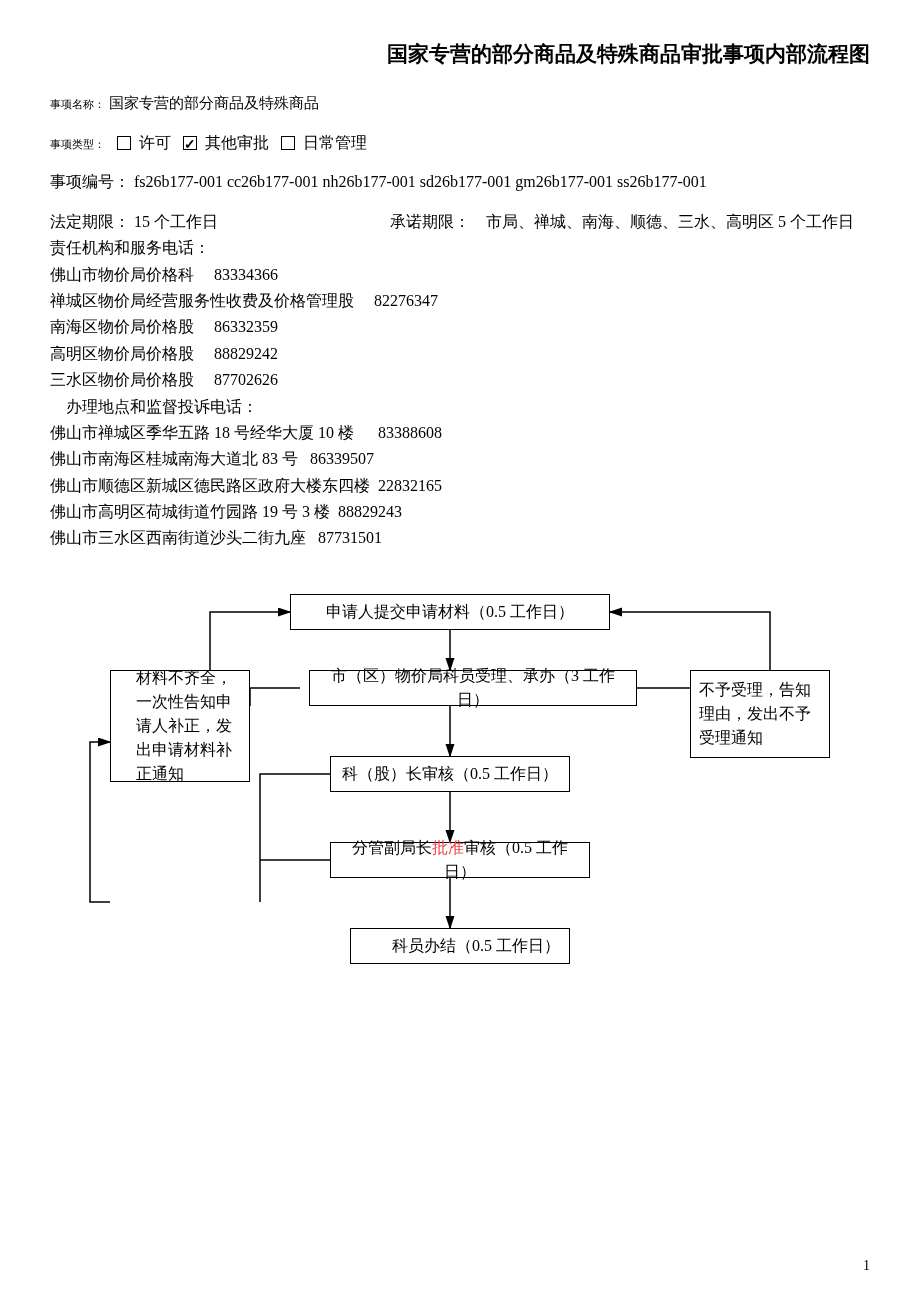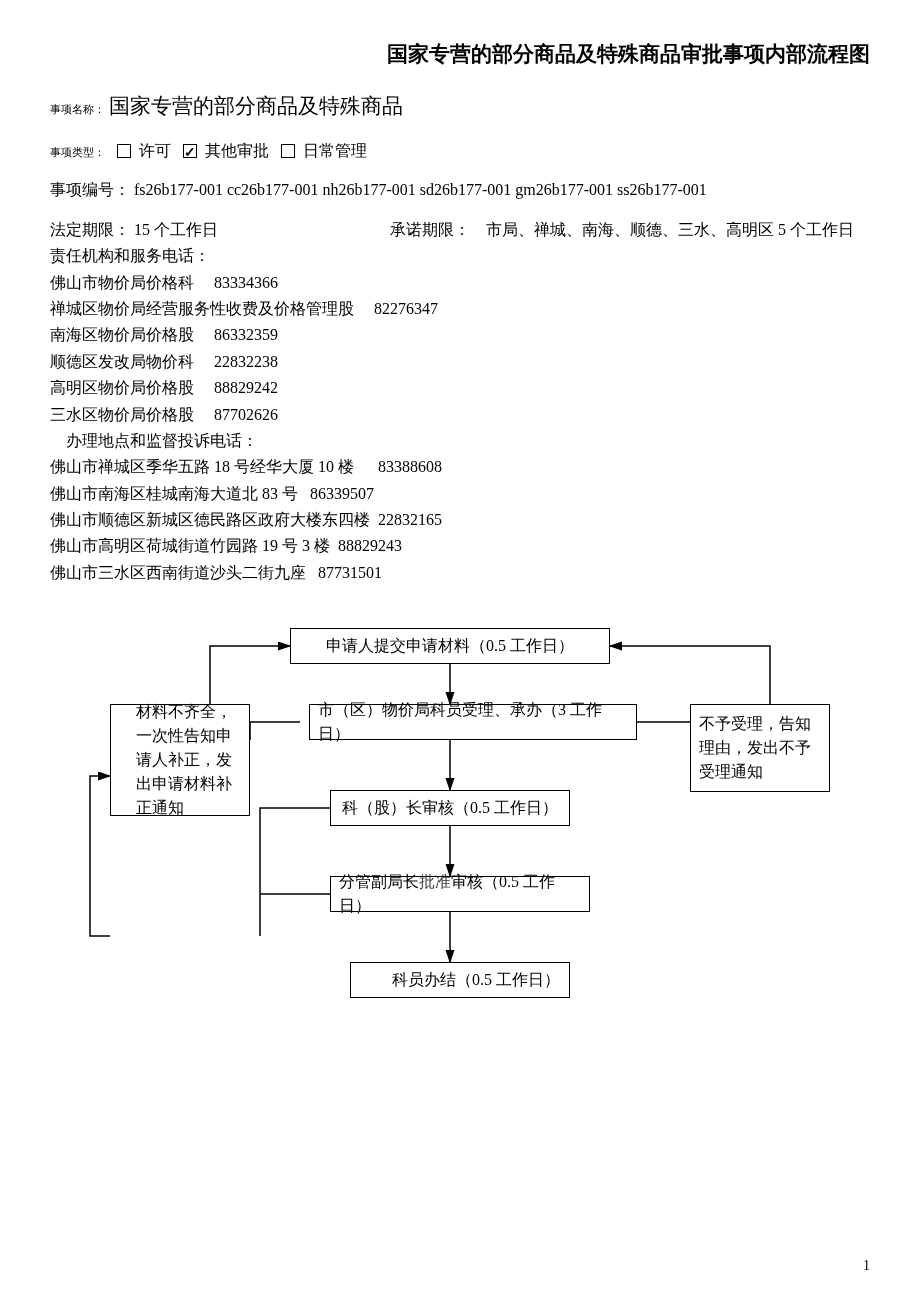--- a/index.html
+++ b/index.html
@@ -21,21 +21,21 @@
       font-family: "SimHei", "黑体", sans-serif;
     }
     .row {
       margin-bottom: 14px;
       line-height: 1.6;
     }
     .label {
       font-size: 11px;
     }
     .big {
-      font-size: 21px;
+      font-size: 15px;
     }
     .cb {
       display: inline-block;
       width: 14px;
       height: 14px;
       border: 1px solid #000;
       vertical-align: middle;
       margin: 0 4px 0 8px;
       position: relative;
       top: -1px;
@@ -63,39 +63,39 @@
       height: 440px;
       margin-top: 42px;
     }
     .box {
       position: absolute;
       border: 1.5px solid #000;
       background: #fff;
       display: flex;
       align-items: center;
       justify-content: center;
-      text-align: left;
+      text-align: center;
       font-size: 16px;
       padding: 0 8px;
       line-height: 1.5;
     }
     svg.arrows {
       position: absolute;
       left: 0; top: 0;
       width: 820px;
       height: 440px;
       pointer-events: none;
     }
     .pagenum {
       position: absolute;
       bottom: 28px;
       right: 50px;
       font-size: 14px;
     }
-    .red { color: #404040; }
+    .red { color: #ef4444; }
   </style>
 </head>
 <body>
 
 <div class="title">国家专营的部分商品及特殊商品审批事项内部流程图</div>
 
 <div class="row">
   <span class="label">事项名称：</span>
   <span class="big">国家专营的部分商品及特殊商品</span>
 </div>
@@ -124,21 +124,20 @@
     <div class="right">
       <span>承诺期限：</span>
       <span>&nbsp;&nbsp;</span>
       <span>市局、禅城、南海、顺德、三水、高明区 5 个工作日</span>
     </div>
   </div>
   <div>责任机构和服务电话：</div>
   <div class="line">佛山市物价局价格科     83334366</div>
   <div class="line">禅城区物价局经营服务性收费及价格管理股     82276347</div>
   <div class="line">南海区物价局价格股     86332359</div>
-  <div class="line">顺德区发改局物价科     22832238</div>
   <div class="line">高明区物价局价格股     88829242</div>
   <div class="line">三水区物价局价格股     87702626</div>
   <div class="indent">办理地点和监督投诉电话：</div>
   <div class="line">佛山市禅城区季华五路 18 号经华大厦 10 楼      83388608</div>
   <div class="line">佛山市南海区桂城南海大道北 83 号   86339507</div>
   <div class="line">佛山市顺德区新城区德民路区政府大楼东四楼  22832165</div>
   <div class="line">佛山市高明区荷城街道竹园路 19 号 3 楼  88829243</div>
   <div class="line">佛山市三水区西南街道沙头二街九座   87731501</div>
 </div>
 

